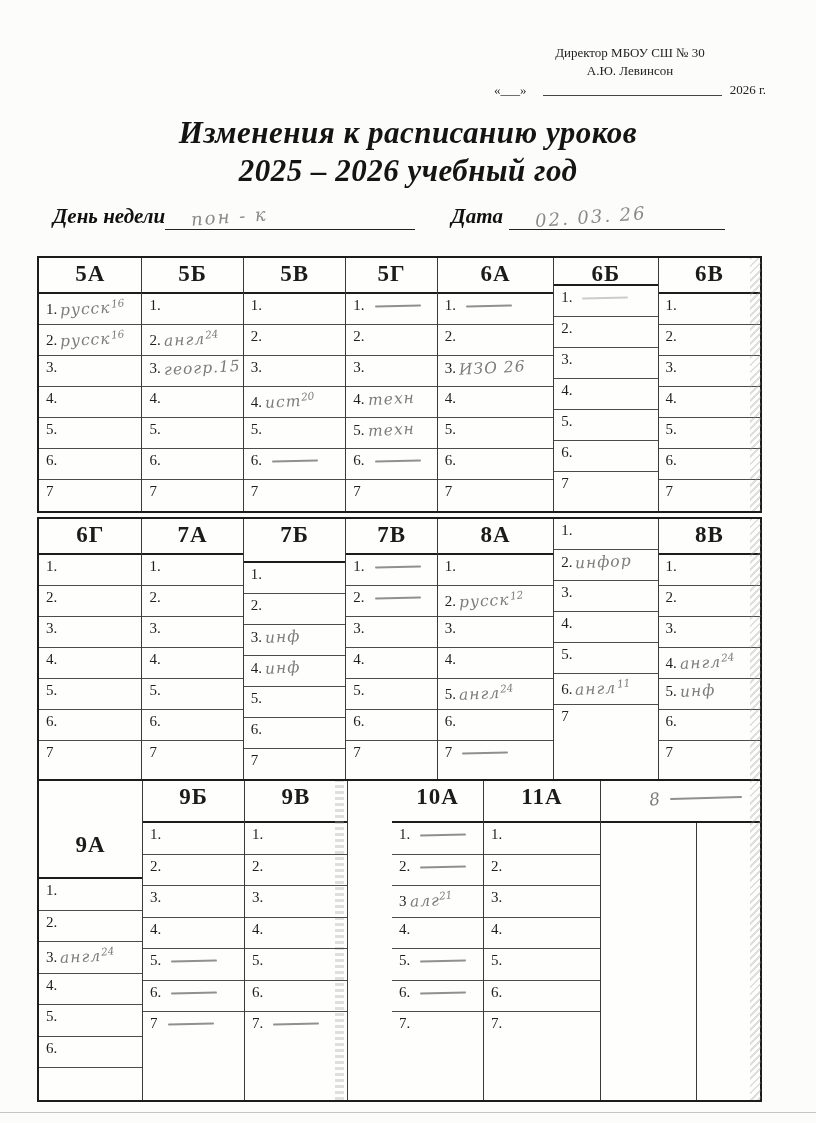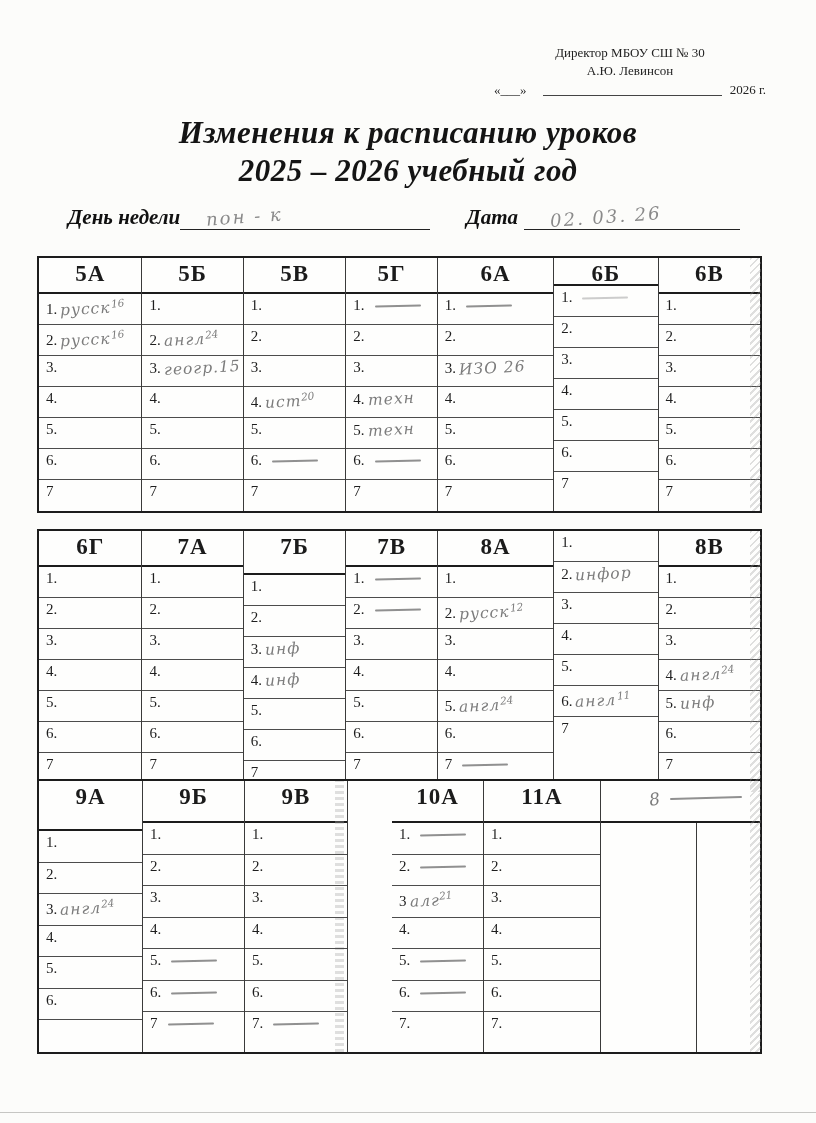--- a/index.html
+++ b/index.html
@@ -7,21 +7,21 @@
          font-family:"Liberation Serif",serif;color:#1b1b1b;}
   
   .approval{position:absolute;top:44px;right:50px;width:272px;text-align:center;
             font-size:13px;line-height:1.35;color:#222;}
   .apr4{display:flex;justify-content:space-between;align-items:flex-end;margin-top:2px;font-size:13px;}
   .aprblank{flex:1;border-bottom:1px solid #444;margin:0 8px 3px 16px;height:11px;}
   
   .title{position:absolute;top:114px;left:0;width:100%;text-align:center;
          font-weight:bold;font-style:italic;font-size:31px;line-height:38px;color:#141414;letter-spacing:.5px;}
   
-  .meta{position:absolute;top:204px;left:68px;width:672px;display:flex;align-items:center;}
+  .meta{position:absolute;top:204px;left:53px;width:672px;display:flex;align-items:flex-start;}
   .mlabel{font-weight:bold;font-style:italic;font-size:21px;white-space:nowrap;color:#101010;}
   .blank{border-bottom:1.8px solid #222;height:26px;position:relative;box-sizing:border-box;}
   .b1{width:250px;margin-right:36px;}
   .b2{flex:1;margin-left:6px;}
   .hw{font-family:"DejaVu Serif",serif;font-style:italic;color:#7c7c7c;display:inline-block;}
   .hwbig{font-size:18px;color:#8a8a8a;position:absolute;left:26px;bottom:2px;
          transform:rotate(-4deg);white-space:nowrap;letter-spacing:2px;}
   
   .stable{position:absolute;left:37px;width:725px;display:flex;border:2px solid #1c1c1c;
           background:#fefefd;box-sizing:border-box;}
@@ -151,21 +151,21 @@
         <div class="sth" style="height: 36px;">6В</div>
         <div class="scell" style="height: 31px;"><span class="num">1.</span></div>
         <div class="scell" style="height: 31px;"><span class="num">2.</span></div>
         <div class="scell" style="height: 31px;"><span class="num">3.</span></div>
         <div class="scell" style="height: 31px;"><span class="num">4.</span></div>
         <div class="scell" style="height: 31px;"><span class="num">5.</span></div>
         <div class="scell" style="height: 31px;"><span class="num">6.</span></div>
         <div class="scell slast" style="height: 31px;"><span class="num">7</span></div>
       </div>
     </div>
-    <div class="stable" style="top: 529px;">
+    <div class="stable" style="top: 517px;">
       <div class="scol" style="width: 104px;">
         <div class="sth" style="height: 36px;">6Г</div>
         <div class="scell" style="height: 31px;"><span class="num">1.</span></div>
         <div class="scell" style="height: 31px;"><span class="num">2.</span></div>
         <div class="scell" style="height: 31px;"><span class="num">3.</span></div>
         <div class="scell" style="height: 31px;"><span class="num">4.</span></div>
         <div class="scell" style="height: 31px;"><span class="num">5.</span></div>
         <div class="scell" style="height: 31px;"><span class="num">6.</span></div>
         <div class="scell slast" style="height: 31px;"><span class="num">7</span></div>
       </div>
@@ -224,21 +224,21 @@
         <div class="scell" style="height: 31px;"><span class="num">2.</span></div>
         <div class="scell" style="height: 31px;"><span class="num">3.</span></div>
         <div class="scell" style="height: 31px;"><span class="num">4.</span><span class="hw cellhw">англ</span><span class="hwsup">24</span></div>
         <div class="scell" style="height: 31px;"><span class="num">5.</span><span class="hw cellhw">инф</span></div>
         <div class="scell" style="height: 31px;"><span class="num">6.</span></div>
         <div class="scell slast" style="height: 31px;"><span class="num">7</span></div>
       </div>
     </div>
     <div class="stable" style="top: 779px;">
       <div class="scol" style="width: 104px;">
-        <div class="sth" style="height: 50px;">9А</div>
+        <div class="sth" style="height: 50px; margin-top: 48px;">9А</div>
         <div class="scell" style="height: 31.5px;"><span class="num">1.</span></div>
         <div class="scell" style="height: 31.5px;"><span class="num">2.</span></div>
         <div class="scell" style="height: 31.5px;"><span class="num">3.</span><span class="hw cellhw">англ</span><span class="hwsup">24</span></div>
         <div class="scell" style="height: 31.5px;"><span class="num">4.</span></div>
         <div class="scell" style="height: 31.5px;"><span class="num">5.</span></div>
         <div class="scell" style="height: 31.5px;"><span class="num">6.</span></div>
         <div class="scell slast" style="height: 31.5px;"><span class="num"></span></div>
       </div>
       <div class="scol" style="width: 102px;">
         <div class="sth" style="height: 42px;">9Б</div>

